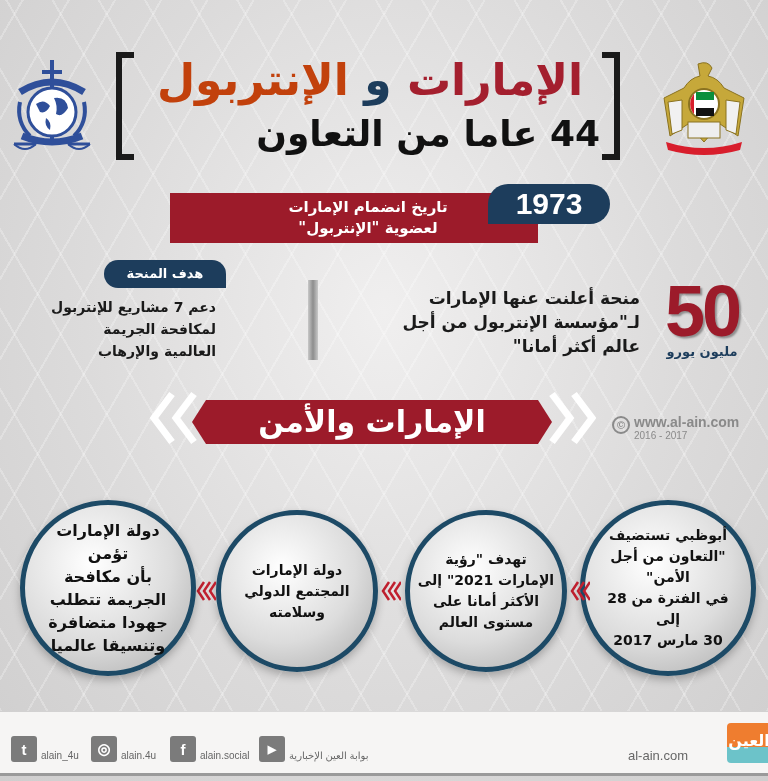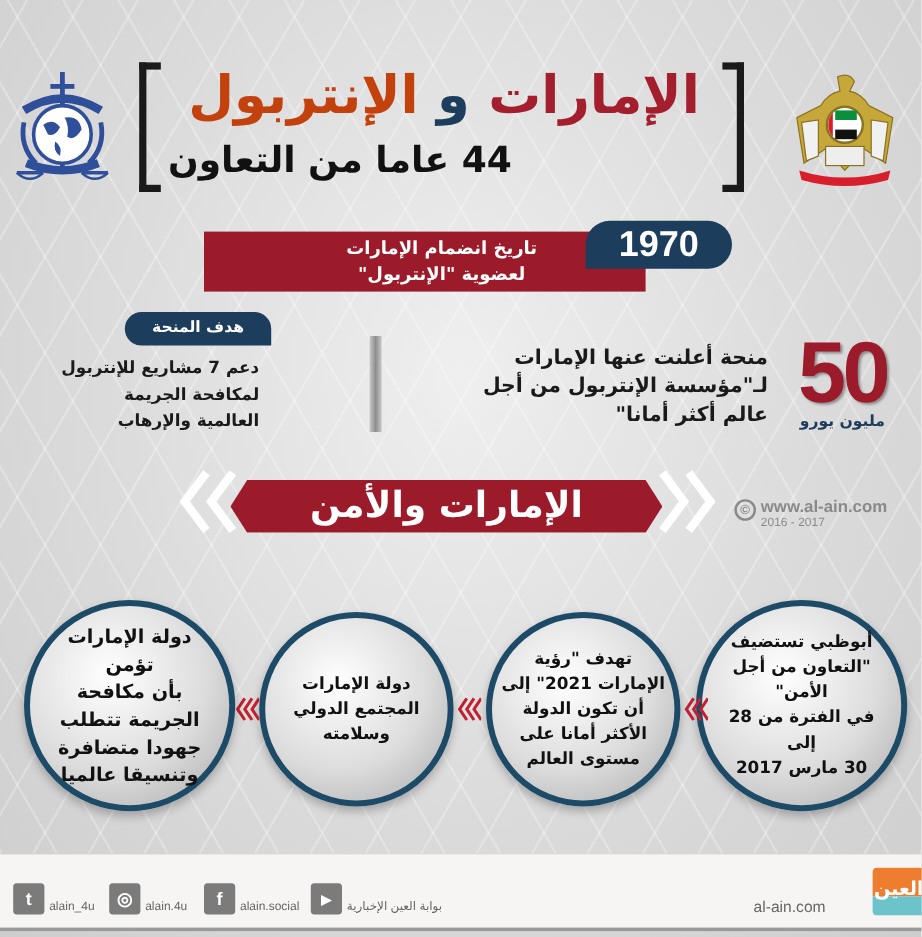--- a/index.html
+++ b/index.html
@@ -28,21 +28,21 @@
   .bracket.left { left: 116px; border-right: none; }
   .bracket.right { left: 602px; border-left: none; }
   .title1 {
     position: absolute; top: 52px; left: 140px; width: 460px;
     text-align: center; direction: rtl; font-weight: bold; font-size: 44px; line-height: 56px;
   }
   .title1 .red { color: #a41f2e; }
   .title1 .blue { color: #c2410c; }
   .title2 {
     position: absolute; top: 108px; left: 140px; width: 460px;
-    text-align: left; direction: rtl; font-weight: bold; font-size: 30px; line-height: 52px; color: #111;
+    text-align: right; direction: rtl; font-weight: bold; font-size: 36px; line-height: 52px; color: #111;
   }
   
   .join-banner {
     position: absolute; top: 193px; left: 170px; width: 368px; height: 50px;
     background: #9c1b2a; color: #fff; direction: rtl; text-align: center;
     font-weight: bold; font-size: 15px; line-height: 21px; padding-top: 4px; padding-left: 28px;
   }
   .year-tab {
     position: absolute; top: 184px; left: 488px; width: 122px; height: 40px;
     background: #1d3d5c; color: #fff; border-radius: 22px 22px 22px 0;
@@ -172,21 +172,21 @@
     <rect x="38" y="50" width="18" height="8" fill="#111"></rect>
     <rect x="30" y="64" width="32" height="16" fill="#eee" stroke="#8a7220" stroke-width="1"></rect>
     <path d="M8 84 Q46 96 84 84 L82 92 Q46 102 10 92 Z" fill="#d81e2c"></path>
   </svg>
 </div>
 
 <div class="join-banner">
   <div>تاريخ انضمام الإمارات</div>
   <div>لعضوية "الإنتربول"</div>
 </div>
-<div class="year-tab">1970</div>
+<div class="year-tab">1973</div>
 
 <div class="goal-tab">هدف المنحة</div>
 <div class="goal-text">
   <div>دعم 7 مشاريع للإنتربول</div>
   <div>لمكافحة الجريمة</div>
   <div>العالمية والإرهاب</div>
 </div>
 
 <div class="divider"></div>
 
@@ -222,21 +222,20 @@
     <div>30 مارس 2017</div>
   </div>
 </div>
 <svg class="arrows" style="left:570px" viewBox="0 0 20 22">
   <path d="M8 2 L2 11 L8 20 M14 2 L8 11 L14 20 M20 2 L14 11 L20 20" fill="none" stroke="#c0202f" stroke-width="2.5"></path>
 </svg>
 <div class="circle c2">
   <div class="txt">
     <div>تهدف "رؤية</div>
     <div>الإمارات 2021" إلى</div>
-    <div>أن تكون الدولة</div>
     <div>الأكثر أمانا على</div>
     <div>مستوى العالم</div>
   </div>
 </div>
 <svg class="arrows" style="left:381px" viewBox="0 0 20 22">
   <path d="M8 2 L2 11 L8 20 M14 2 L8 11 L14 20 M20 2 L14 11 L20 20" fill="none" stroke="#c0202f" stroke-width="2.5"></path>
 </svg>
 <div class="circle c3">
   <div class="txt">
     <div>دولة الإمارات</div>

